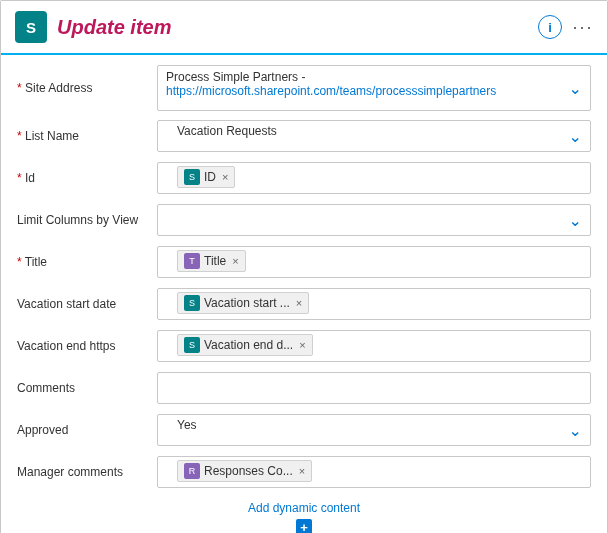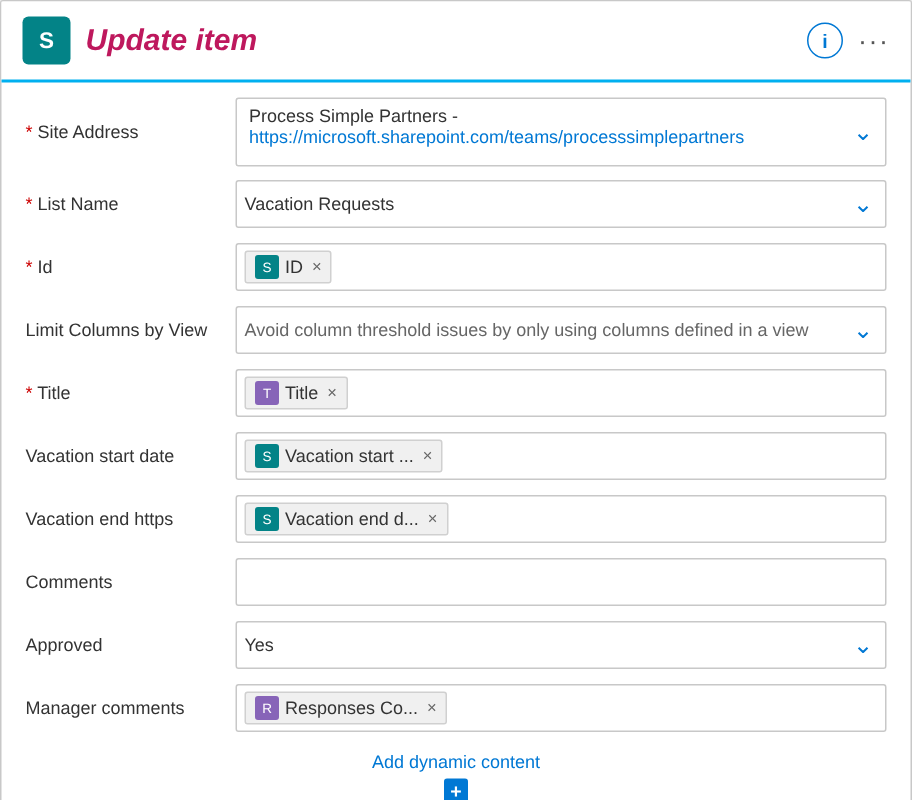--- a/index.html
+++ b/index.html
@@ -85,22 +85,22 @@
     .field-label.required::before {
       content: '* ';
       color: #c00;
     }
     .field-value {
       flex: 1;
       border: 1px solid #c8c8c8;
       border-radius: 2px;
       min-height: 32px;
       display: flex;
-      align-items: center;
-      padding: 3px 5px;
+      align-items: flex-start;
+      padding: 3px 19px;
       background: #fff;
       position: relative;
     }
     .field-value.with-dropdown {
       padding-right: 30px;
     }
     .dropdown-arrow {
       position: absolute;
       right: 8px;
       top: 50%;
@@ -234,21 +234,20 @@
           <span class="token-icon teal">S</span>
           <span class="field-text">ID</span>
           <span class="token-x">×</span>
         </span>
       </div>
     </div>
 
     <div class="field-row">
       <div class="field-label">Limit Columns by View</div>
       <div class="field-value with-dropdown">
-        <span class="field-text placeholder">Avoid column threshold issues by only using columns defined in a view</span>
         <span class="dropdown-arrow">⌄</span>
       </div>
     </div>
 
     <div class="field-row">
       <div class="field-label required">Title</div>
       <div class="field-value">
         <span class="token">
           <span class="token-icon purple">T</span>
           <span class="field-text">Title</span>

